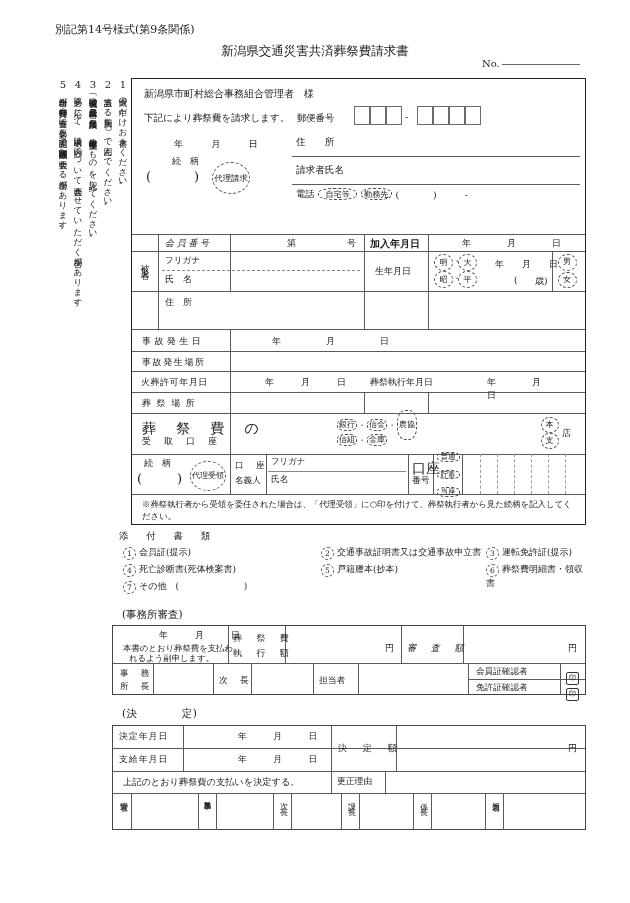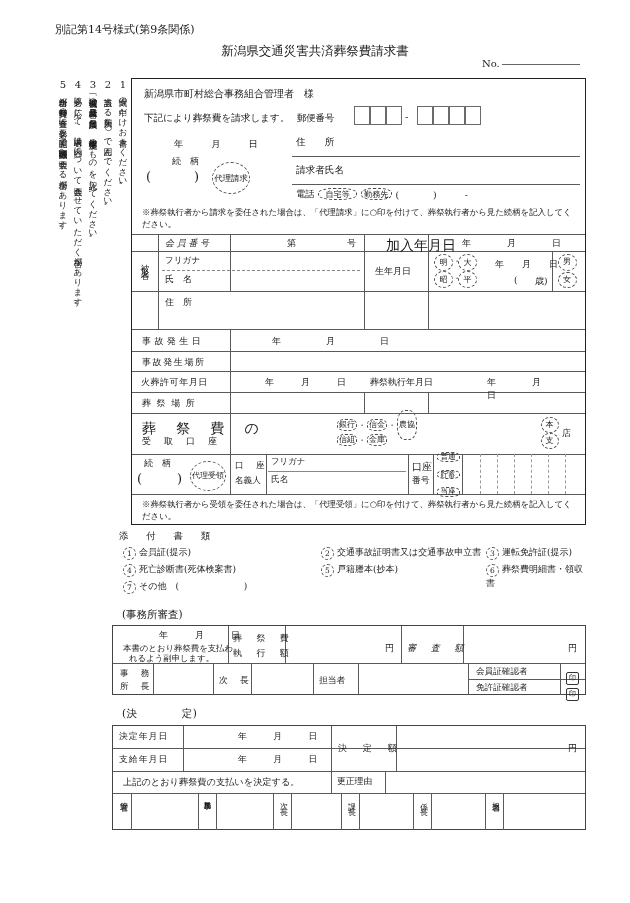--- a/index.html
+++ b/index.html
@@ -145,39 +145,38 @@
       <span>電話</span>
       <span class="dbox" style="padding:1px 6px;font-size:8.2px;">自宅等</span>
       <span class="dbox" style="padding:1px 2px;font-size:8.2px;">勤務先</span>
       <span>(</span>
       <span style="width:26px;"></span>
       <span>)</span>
       <span style="width:20px;"></span>
       <span>-</span>
     </div>
 
-    <div class="abs" style="left:10px;top:127px;width:436px;font-size:8.4px;line-height:12px;">※葬祭執行者から請求を委任された場合は、「代理請求」に○印を付けて、葬祭執行者から見た続柄を記入してください。</div>
 
     <div class="cellline hline" style="left:0;top:155px;width:453px;"></div>
     <div class="cellline hline" style="left:0;top:172px;width:453px;"></div>
     <div class="cellline hline" style="left:0;top:212px;width:453px;"></div>
     <div class="cellline hline" style="left:0;top:250px;width:453px;"></div>
 
     <div class="cellline vline" style="left:26px;top:155px;height:95px;"></div>
     <div class="cellline vline" style="left:98px;top:155px;height:57px;"></div>
     <div class="cellline vline" style="left:232px;top:155px;height:95px;"></div>
     <div class="cellline vline" style="left:296px;top:155px;height:95px;"></div>
     <div class="cellline vline" style="left:420px;top:172px;height:40px;"></div>
 
     <div class="abs vtext" style="left:6px;top:178px;font-size:9px;letter-spacing:.35em;">被災者</div>
 
     <div class="lbl" style="left:33px;top:158px;font-size:9px;letter-spacing:.3em;font-style:italic;">会員番号</div>
     <div class="lbl" style="left:155px;top:158px;font-size:9px;">第</div>
     <div class="lbl" style="left:215px;top:158px;font-size:9px;">号</div>
-    <div class="lbl" style="left:254px;top:158px;font-size:14px;">加入年月日</div>
+    <div class="lbl" style="left:238px;top:158px;font-size:10px;font-weight:bold;">加入年月日</div>
     <div class="lbl" style="left:330px;top:158px;font-size:9px;">年　　　　月　　　　日</div>
 
     <div class="lbl-s" style="left:33px;top:176px;font-size:8.6px;">フリガナ</div>
     <div class="dline" style="left:30px;top:191px;width:198px;"></div>
     <div class="lbl" style="left:33px;top:194px;font-size:9px;">氏　名</div>
 
     <div class="lbl" style="left:243px;top:186px;font-size:9px;">生年月日</div>
 
     <div class="abs" style="left:302px;top:175px;width:54px;height:34px;
                 display:flex;flex-wrap:wrap;align-content:center;gap:0;font-size:8px;">
@@ -261,21 +260,21 @@
       <span>代理受領</span>
     </div>
 
     <div class="lbl" style="left:103px;top:381px;font-size:8.6px;letter-spacing:.22em;">口　座</div>
     <div class="lbl" style="left:103px;top:396px;font-size:8.6px;">名義人</div>
 
     <div class="lbl-s" style="left:139px;top:377px;font-size:8.4px;">フリガナ</div>
     <div class="cellline hline" style="left:136px;top:392px;width:138px;background:#888;"></div>
     <div class="lbl" style="left:139px;top:395px;font-size:8.8px;">氏名</div>
 
-    <div class="lbl" style="left:280px;top:381px;font-size:10px;">口座</div>
+    <div class="lbl" style="left:280px;top:381px;font-size:14px;">口座</div>
     <div class="lbl" style="left:280px;top:396px;font-size:8.8px;">番号</div>
 
     <div class="abs" style="left:304px;top:377px;width:24px;height:37px;
                 display:flex;flex-direction:column;align-items:center;justify-content:center;gap:8px;font-size:7.6px;">
       <span class="dbox" style="width:21px;height:11px;">普通</span>
       <span class="dbox" style="width:21px;height:11px;">貯蓄</span>
       <span class="dbox" style="width:21px;height:11px;">当座</span>
     </div>
 
     <div class="dvline" style="left:348px;top:375px;height:40px;"></div>

